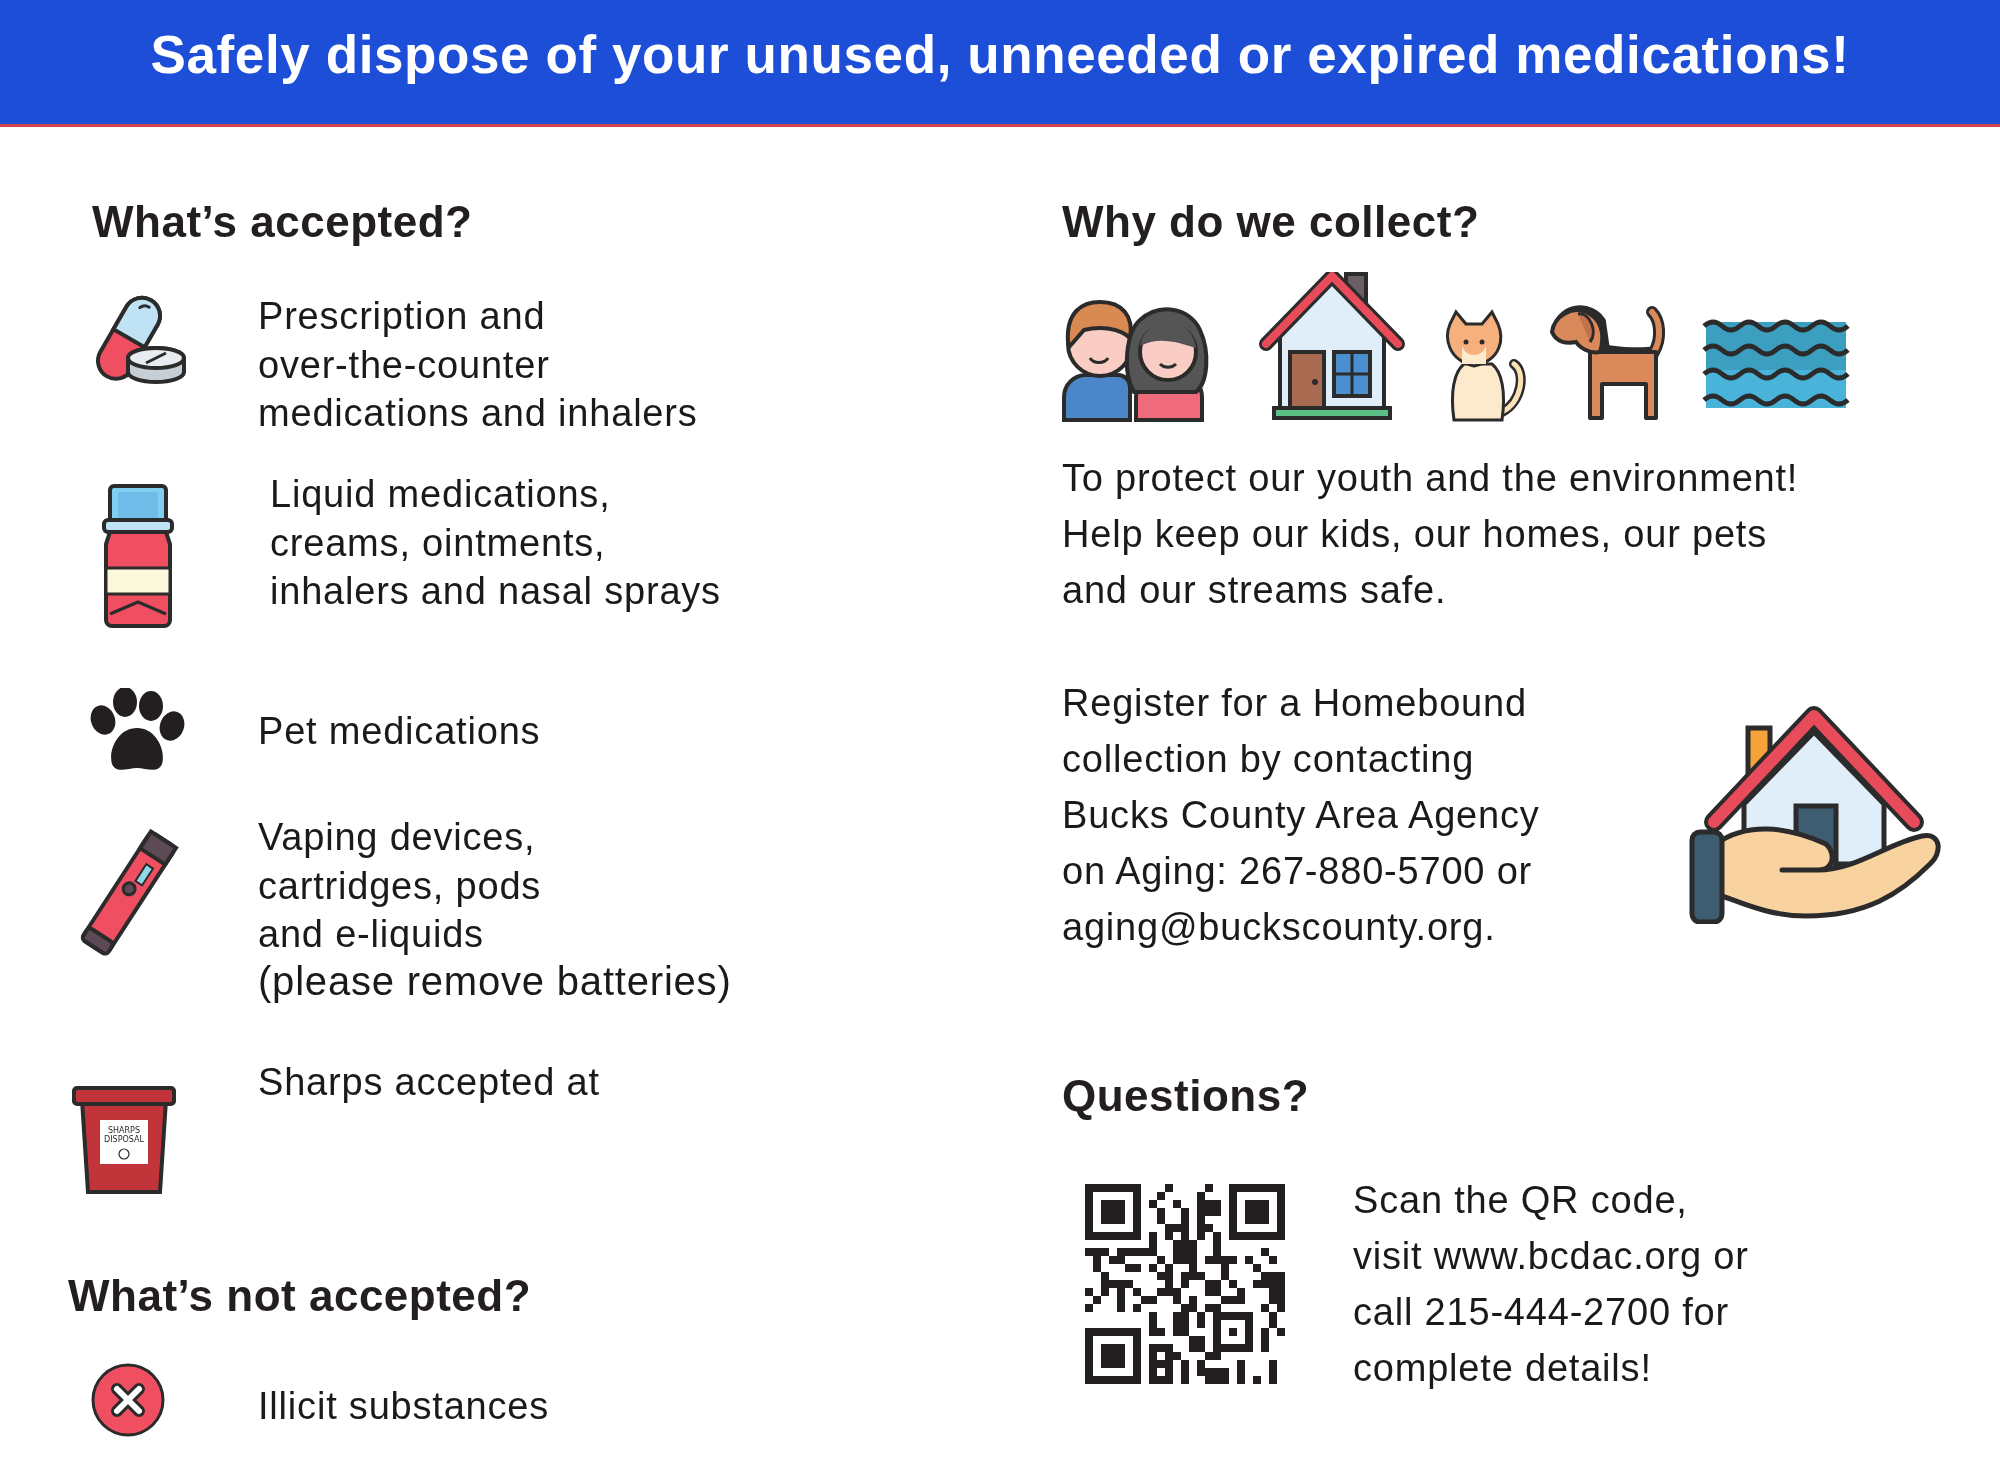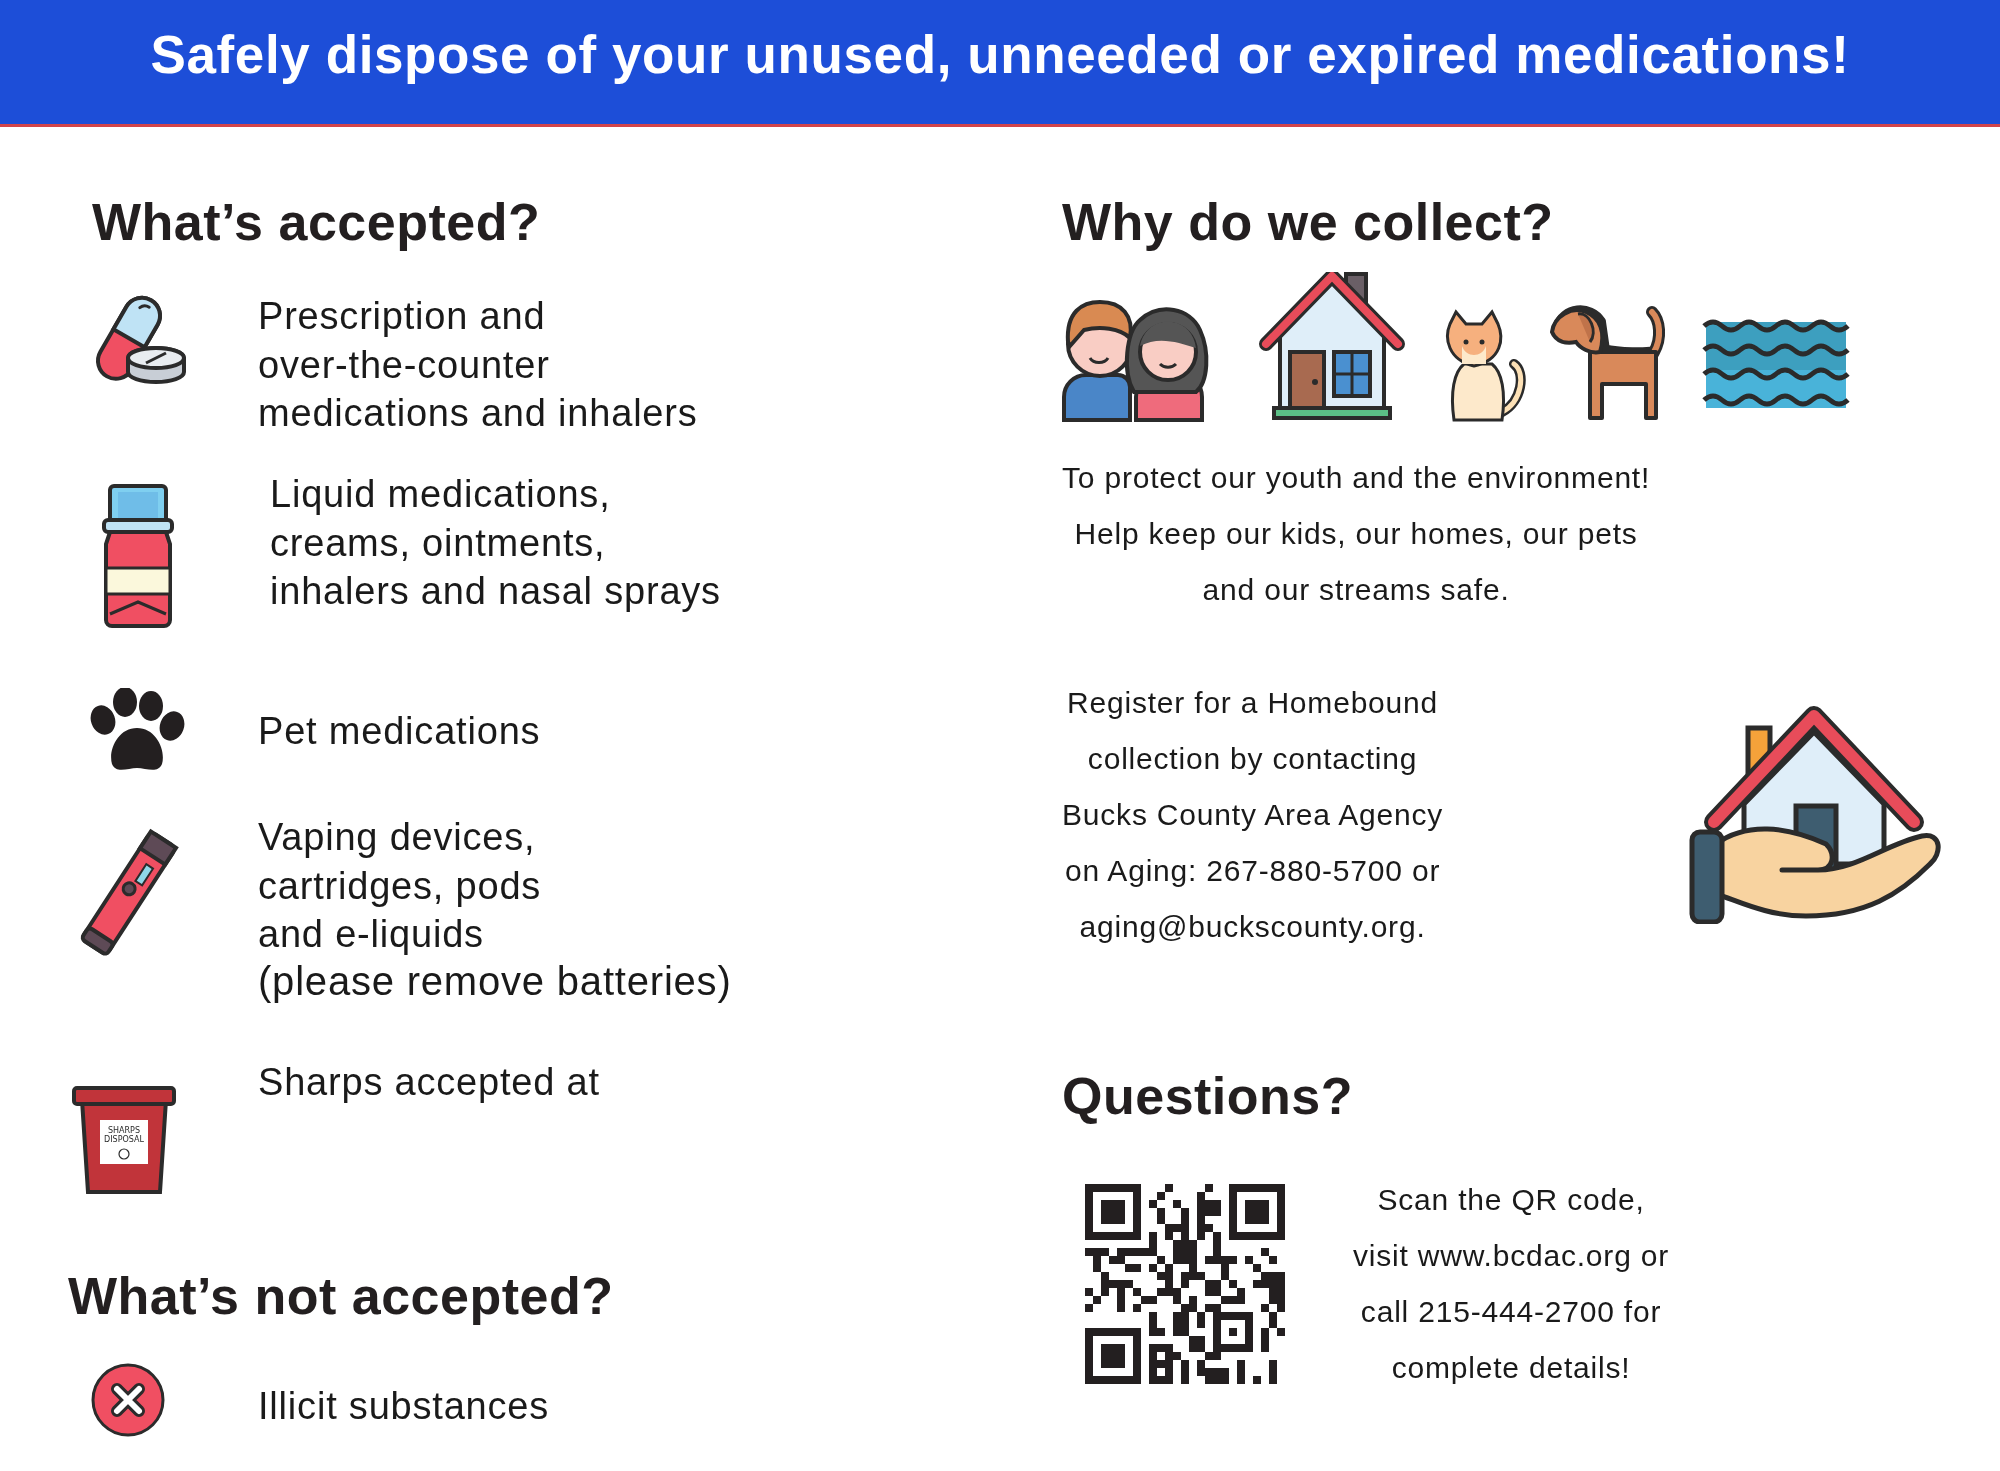--- a/index.html
+++ b/index.html
@@ -1,25 +1,25 @@
 <!DOCTYPE html>
 <html><head>
 <meta charset="utf-8">
 <style>
   * { box-sizing: border-box; margin: 0; padding: 0; }
   html, body { width: 2000px; height: 1471px; background: #ffffff; overflow: hidden; }
   body { position: relative; font-family: "Liberation Sans", "DejaVu Sans", sans-serif; color: #231f20; }
   .banner { position: absolute; left: 0; top: 0; width: 2000px; height: 127px; background: #1d4ed8; border-bottom: 3px solid #d2444a; }
   .banner-title { position: absolute; left: 0; width: 2000px; top: 22px; text-align: center; color: #ffffff; font-weight: 700; font-size: 53px; letter-spacing: 0.6px; line-height: 66px; white-space: nowrap; }
-  .heading { position: absolute; font-weight: 700; font-size: 52px; color: #231f20; white-space: nowrap; letter-spacing: 0.5px; line-height: 52px; }
+  .heading { position: absolute; font-weight: 700; font-size: 44px; color: #231f20; white-space: nowrap; letter-spacing: 0.5px; line-height: 52px; }
   .item-text { position: absolute; font-size: 38px; line-height: 48.5px; color: #1a1a1a; white-space: nowrap; letter-spacing: 0.8px; }
   .item-text .small { font-size: 40px; line-height: 44px; display: block; letter-spacing: 0.8px; }
   .item-text span.line { display: block; }
   .icon { position: absolute; }
-  .para { position: absolute; font-size: 30px; line-height: 56px; color: #1a1a1a; white-space: nowrap; letter-spacing: 0.8px; text-align: center; }
+  .para { position: absolute; font-size: 38px; line-height: 56px; color: #1a1a1a; white-space: nowrap; letter-spacing: 0.8px; }
   .para span.line { display: block; }
   svg { display: block; }
 </style>
 </head>
 <body>
 
 <div class="banner">
   <div class="banner-title">Safely dispose of your unused, unneeded or expired medications!</div>
 </div>
 

